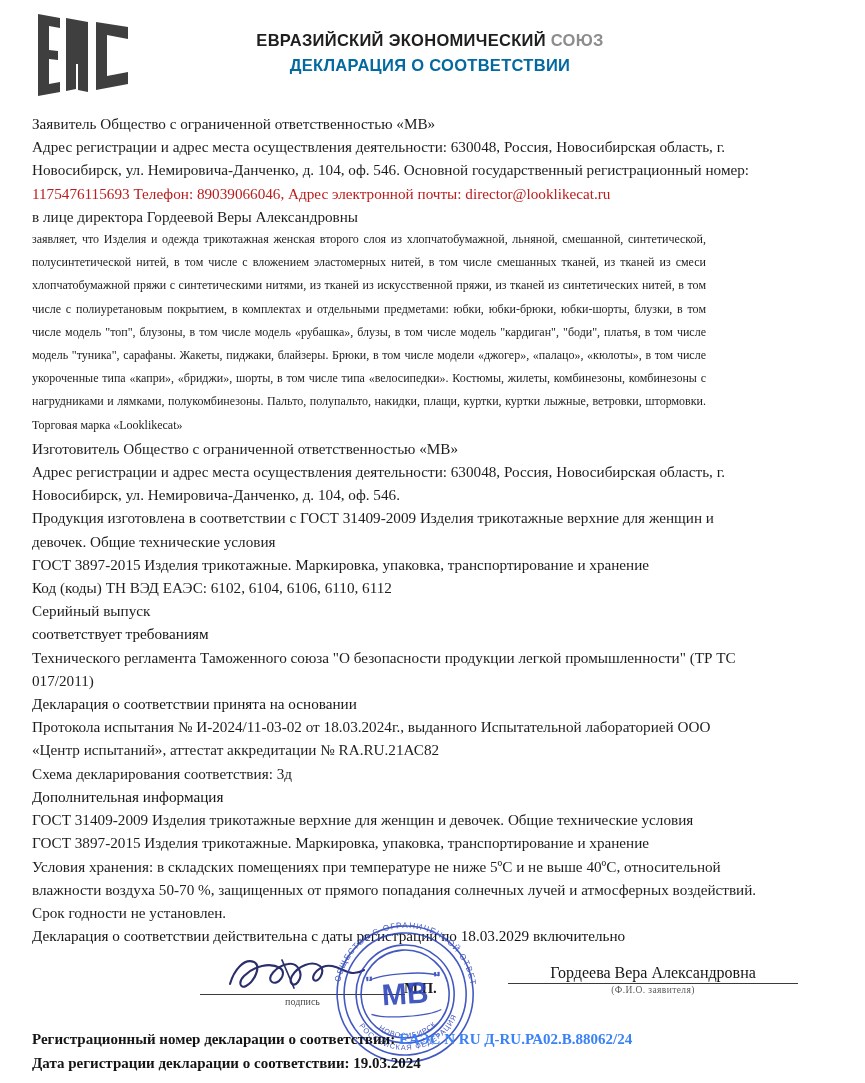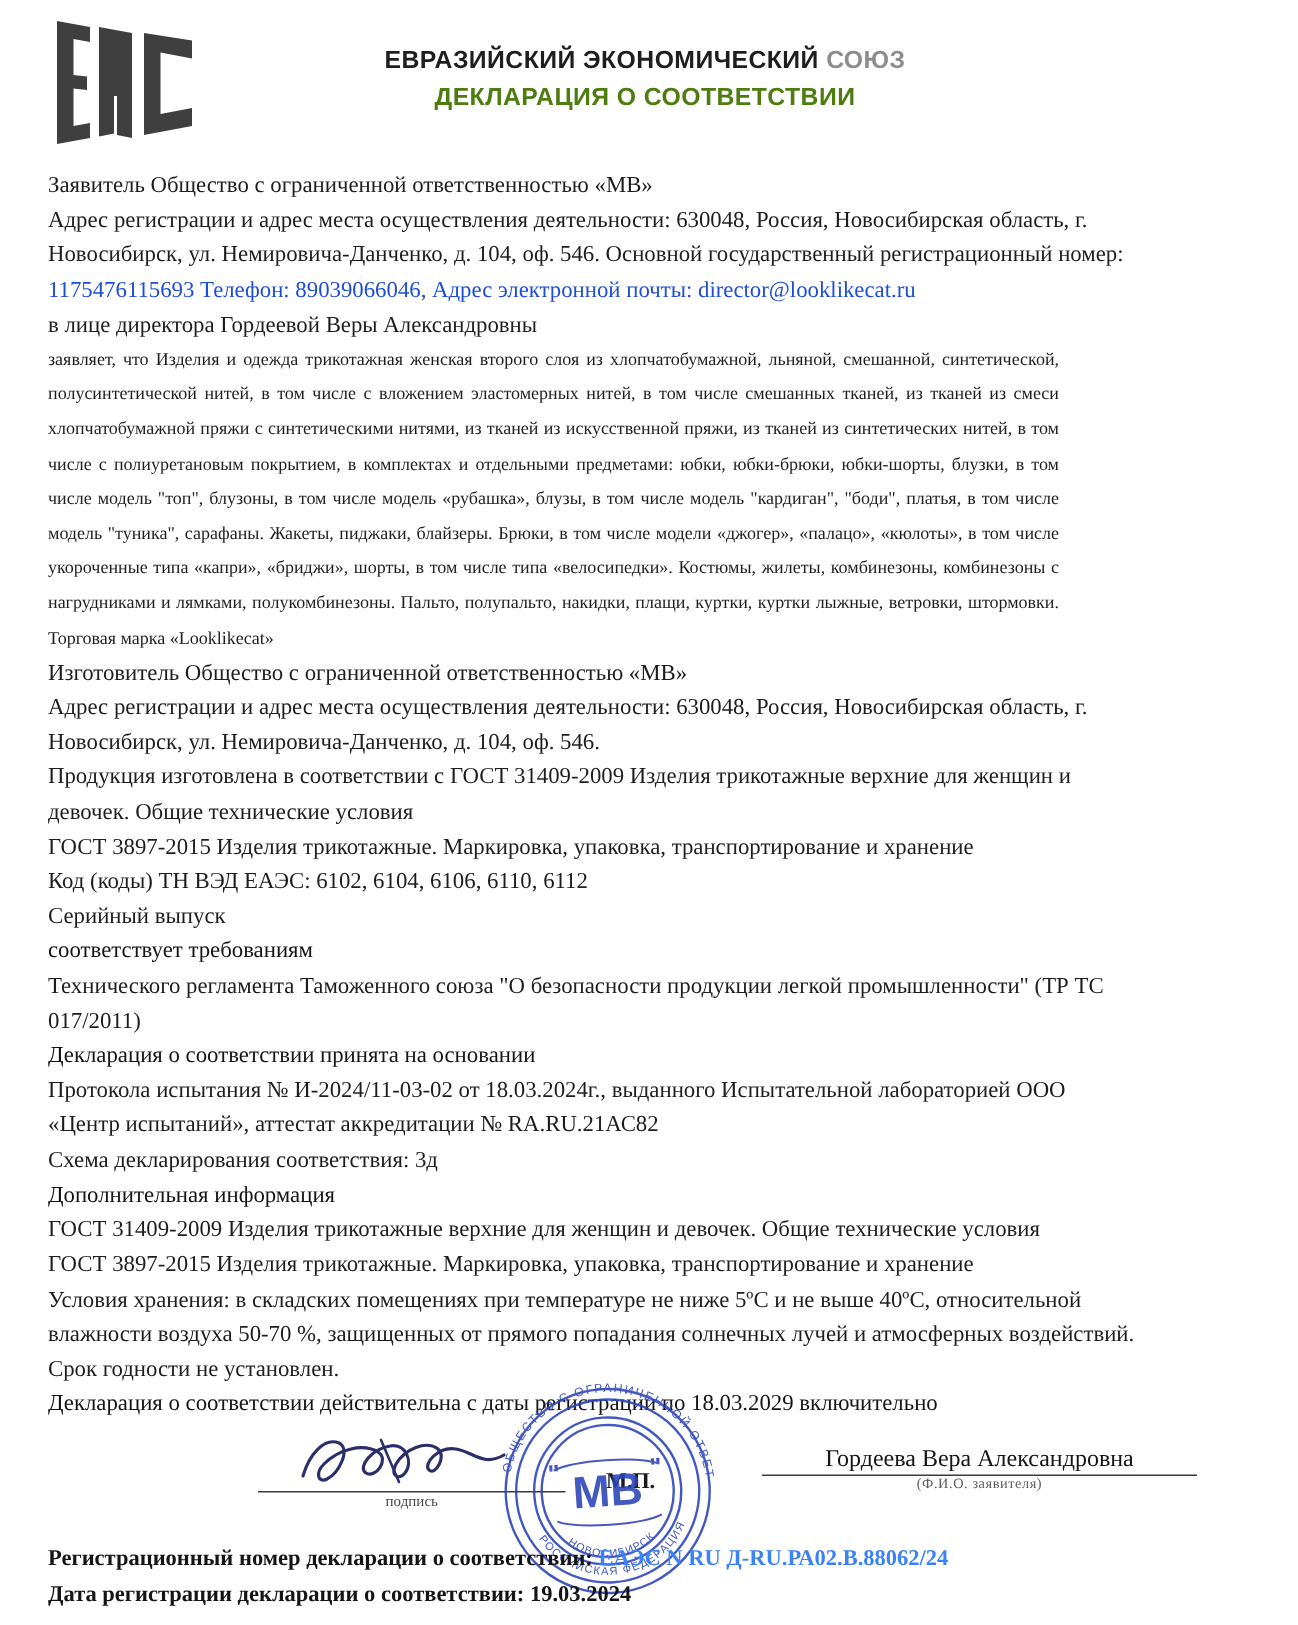--- a/index.html
+++ b/index.html
@@ -46,21 +46,21 @@
     text-align: center;
   }
   .title-line1, .title-line2 {
     font-family: "Liberation Sans", sans-serif;
     font-weight: bold;
     letter-spacing: 0.3px;
     line-height: 1.5;
   }
   .title-line1 { font-size: 16.5px; color: #1e1e1e; }
   .title-line1 .faded { color: #8d8d8d; font-weight: bold; }
-  .title-line2 { font-size: 16.5px; color: #4d7c0f; text-align: center; }
+  .title-line2 { font-size: 16.5px; color: #0369a1; text-align: center; }
 
   
   .content {
     position: absolute;
     left: 32px;
     right: 24px;
     top: 112px;
   }
   .line {
     font-size: 15.2px;
@@ -71,40 +71,40 @@
   .para {
     font-size: 12px;
     line-height: 23.2px;
     color: #1d1d1d;
     text-align: justify;
     text-justify: inter-word;
   }
   .b { font-weight: normal; }
 
   
-  .f1 { color: #1d4ed8; }
+  .f1 { color: #b91c1c; }
 
   .sec-head {
     font-size: 15.2px;
     line-height: 23.2px;
     font-weight: normal;
     color: #141414;
   }
 
   
   .sig-area {
     position: absolute;
     left: 32px;
     right: 24px;
     top: 938px;
     height: 92px;
   }
   .sig-left {
     position: absolute;
-    left: 140px;
+    left: 168px;
     top: 16px;
     width: 210px;
   }
   .sig-scribble {
     height: 40px;
     width: 160px;
     margin-left: 24px;
   }
   .sig-rule {
     border-bottom: 1.4px solid #3b3b3b;

